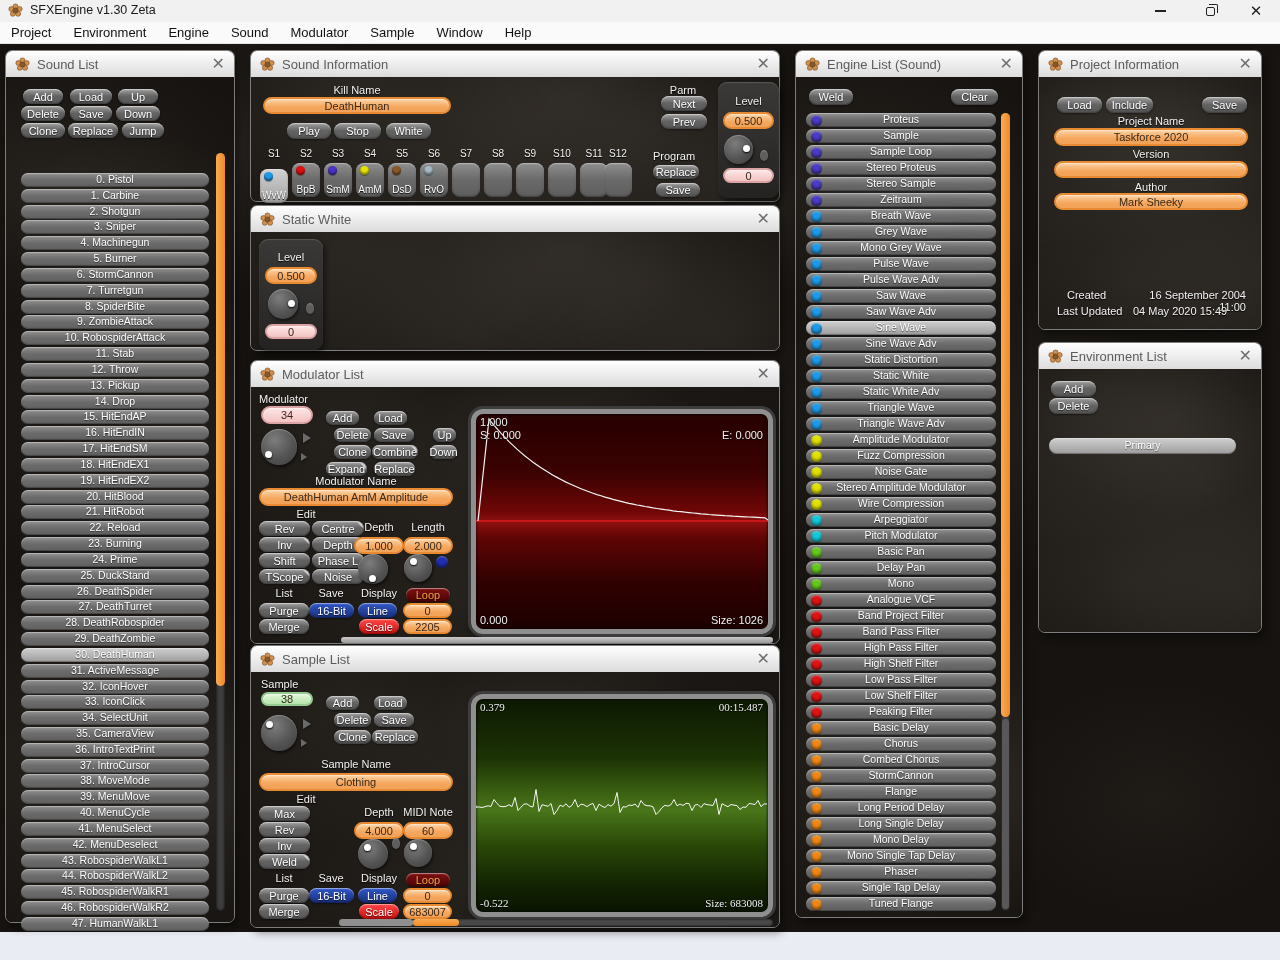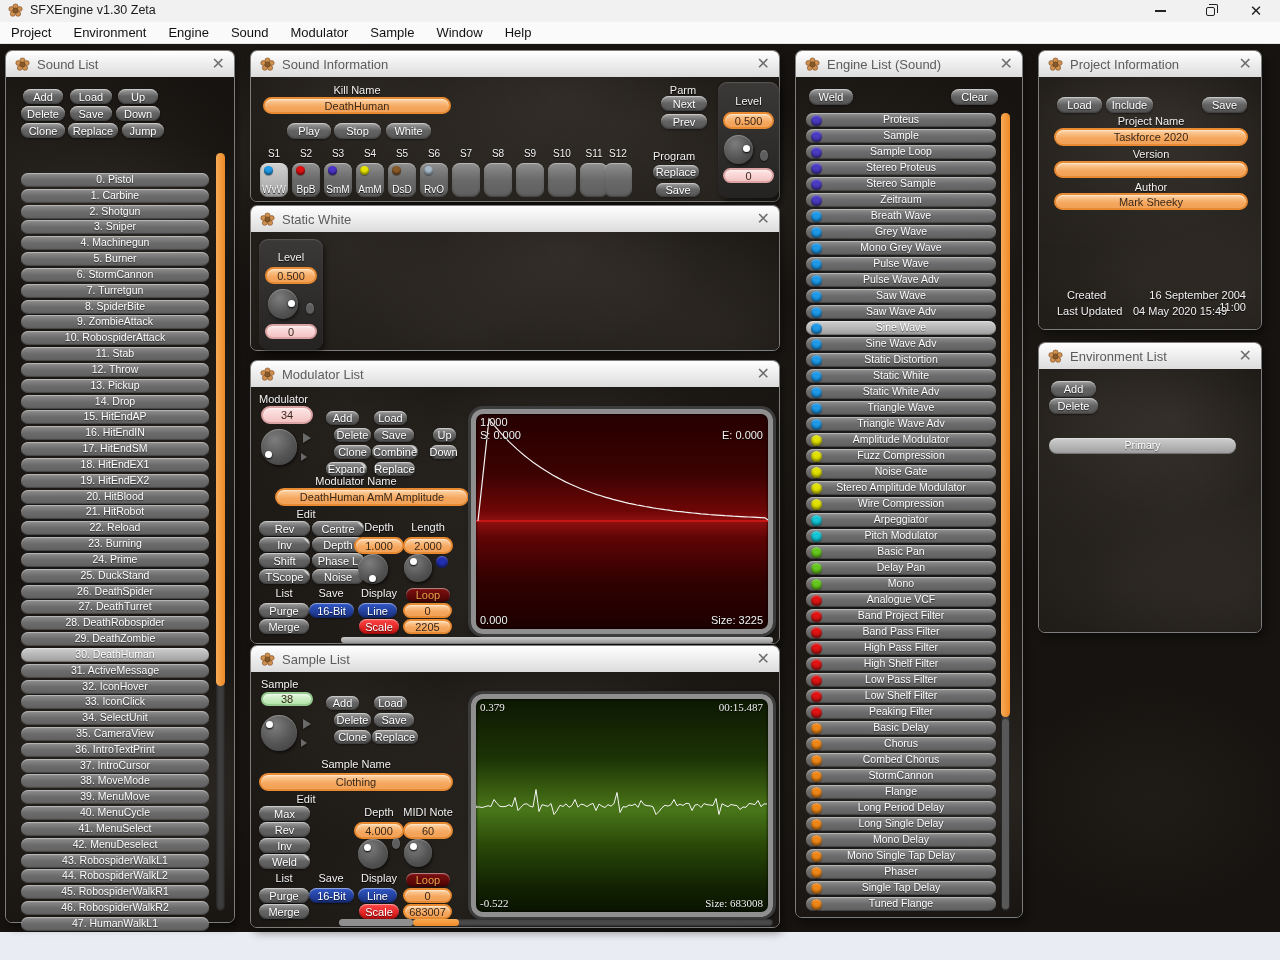--- a/index.html
+++ b/index.html
@@ -245,21 +245,21 @@
   <div class="field" style="left:12px;top:46px;width:188px;height:17px;">DeathHuman</div>
   <div class="btn" style="left:36px;top:72px;width:44px;height:16px;">Play</div>
   <div class="btn" style="left:83px;top:72px;width:47px;height:16px;">Stop</div>
   <div class="btn" style="left:135px;top:72px;width:45px;height:16px;">White</div>
   <div class="lab" style="left:404px;top:33px;width:56px;">Parm</div>
   <div class="btn" style="left:410px;top:45px;width:46px;height:15px;">Next</div>
   <div class="btn" style="left:410px;top:63px;width:46px;height:15px;">Prev</div>
   <div id="slots" style="position:absolute;left:9px;top:97px;width:390px;height:52px;">
       <div style="position: absolute; left: 0px; top: 0px; width: 28px; height: 52px;">
         <span class="slabel">S1</span>
-        <div class="slot sel" style="top: 15px; padding-left: 8px;">
+        <div class="slot sel" style="top: 21px; padding-left: 8px;">
           <span class="sdot" style="background: rgb(30, 154, 232);"></span>
           <span class="sname">WvW</span>
         </div>
       </div>
       <div style="position: absolute; left: 32px; top: 0px; width: 28px; height: 52px;">
         <span class="slabel">S2</span>
         <div class="slot" style="top: 15px;">
           <span class="sdot" style="background: rgb(224, 16, 16);"></span>
           <span class="sname">BpB</span>
         </div>
@@ -385,21 +385,21 @@
   <div class="btn" style="left:123px;top:50px;width:33px;height:14px;">Load</div>
   <div class="btn" style="left:83px;top:67px;width:37px;height:14px;">Delete</div>
   <div class="btn" style="left:123px;top:67px;width:40px;height:14px;">Save</div>
   <div class="btn" style="left:182px;top:67px;width:23px;height:14px;">Up</div>
   <div class="btn" style="left:83px;top:84px;width:37px;height:14px;">Clone</div>
   <div class="btn notch" style="left:121px;top:84px;width:46px;height:14px;">Combine</div>
   <div class="btn" style="left:179px;top:84px;width:27px;height:14px;">Down</div>
   <div class="btn notch" style="left:75px;top:101px;width:41px;height:14px;">Expand</div>
   <div class="btn" style="left:123px;top:101px;width:41px;height:14px;">Replace</div>
   <div class="lab" style="left:8px;top:114px;width:194px;">Modulator Name</div>
-  <div class="field" style="left:8px;top:127px;width:194px;height:18px;margin-left:16px;">DeathHuman AmM Amplitude</div>
+  <div class="field" style="left:8px;top:127px;width:194px;height:18px;">DeathHuman AmM Amplitude</div>
   <div class="lab" style="left:30px;top:147px;width:50px;">Edit</div>
   <div class="btn" style="left:8px;top:160px;width:51px;height:15px;">Rev</div>
   <div class="btn notch" style="left:8px;top:176px;width:51px;height:15px;">Inv</div>
   <div class="btn" style="left:8px;top:192px;width:51px;height:15px;">Shift</div>
   <div class="btn notch" style="left:8px;top:208px;width:51px;height:15px;">TScope</div>
   <div class="btn notch" style="left:61px;top:160px;width:52px;height:15px;">Centre</div>
   <div class="btn" style="left:61px;top:176px;width:52px;height:15px;">Depth</div>
   <div class="btn" style="left:61px;top:192px;width:52px;height:15px;">Phase L</div>
   <div class="btn notch" style="left:61px;top:208px;width:52px;height:15px;">Noise</div>
   <div class="lab" style="left:103px;top:160px;width:50px;">Depth</div>
@@ -426,21 +426,21 @@
   <div class="field" style="left:152px;top:258px;width:49px;height:15px;">2205</div>
   <div class="graph gred" style="left:220px;top:48px;width:302px;height:225px;">
     <svg viewBox="0 0 292 215" preserveAspectRatio="none">
       <line x1="0" y1="107" x2="292" y2="107" stroke="#c81616" stroke-width="2"></line>
       <path id="env-path" fill="none" stroke="#f4f4f4" stroke-width="1.2" d="M 2 107 L 13 5 L 13 5.0 L 17 10.0 L 21 14.7 L 25 19.2 L 29 23.5 L 33 27.6 L 37 31.4 L 41 35.1 L 45 38.6 L 49 42.0 L 53 45.1 L 57 48.2 L 61 51.0 L 65 53.8 L 69 56.3 L 73 58.8 L 77 61.2 L 81 63.4 L 85 65.5 L 89 67.6 L 93 69.5 L 97 71.3 L 101 73.0 L 105 74.7 L 109 76.3 L 113 77.8 L 117 79.2 L 121 80.6 L 125 81.8 L 129 83.1 L 133 84.2 L 137 85.4 L 141 86.4 L 145 87.4 L 149 88.4 L 153 89.3 L 157 90.1 L 161 91.0 L 165 91.7 L 169 92.5 L 173 93.2 L 177 93.9 L 181 94.5 L 185 95.1 L 189 95.7 L 193 96.2 L 197 96.8 L 201 97.3 L 205 97.7 L 209 98.2 L 213 98.6 L 217 99.0 L 221 99.4 L 225 99.8 L 229 100.1 L 233 100.5 L 237 100.8 L 241 101.1 L 245 101.4 L 249 101.7 L 253 101.9 L 257 102.2 L 261 102.4 L 265 102.6 L 269 102.8 L 273 103.0 L 277 103.2 L 281 103.4 L 285 103.6 L 289 103.8 L 292 106"></path>
     </svg>
     <span class="gl" style="left:4px;top:2px;">1.000</span>
     <span class="gl" style="left:4px;top:15px;">S: 0.000</span>
     <span class="gl" style="right:5px;top:15px;">E: 0.000</span>
     <span class="gl" style="left:4px;bottom:3px;">0.000</span>
-    <span class="gl" style="right:5px;bottom:3px;">Size: 3225</span>
+    <span class="gl" style="right:5px;bottom:3px;">Size: 1026</span>
   </div>
   <div class="hscroll" style="left:90px;top:276px;width:432px;height:6px;">
     <div class="hthumb" style="left:0;width:432px;background:linear-gradient(#cacaca,#9a9a9a);"></div>
   </div>
 </div>
 
 <div class="panel" style="left:250px;top:645px;width:530px;height:283px;">
   <div class="pbody marble"></div>
   <div class="ptitle">
     <svg viewBox="0 0 20 20" width="15" height="15">

